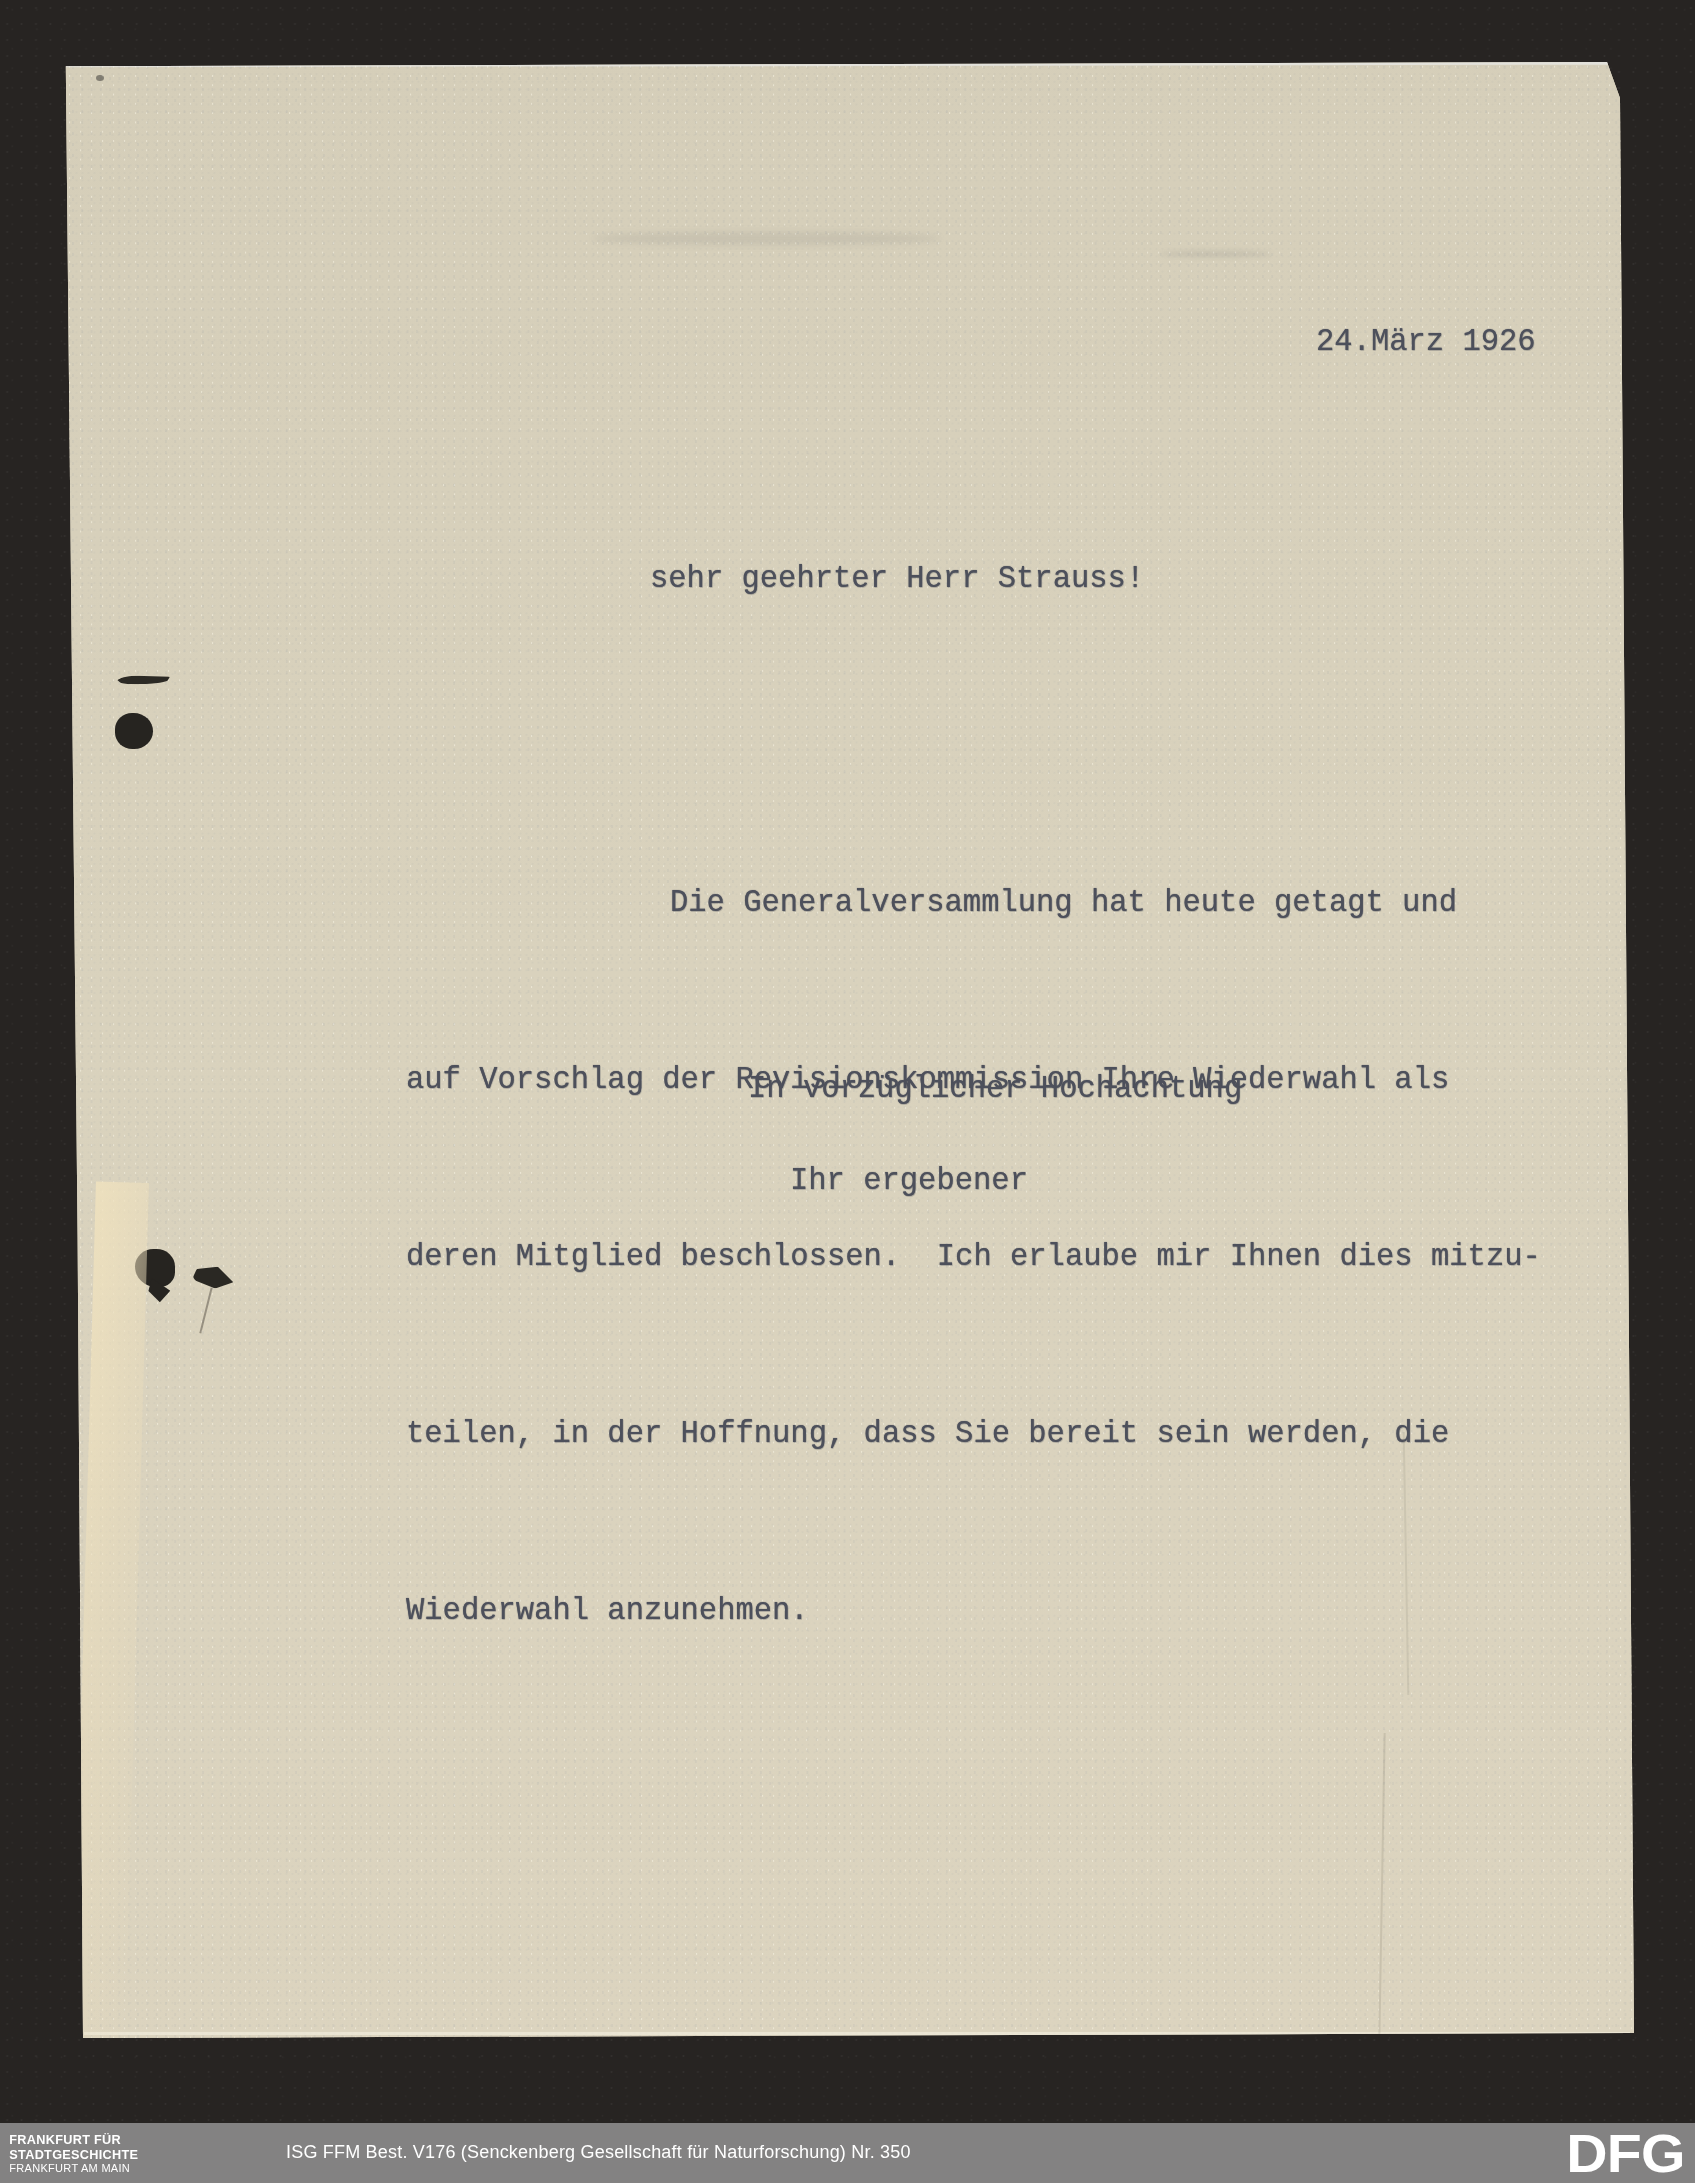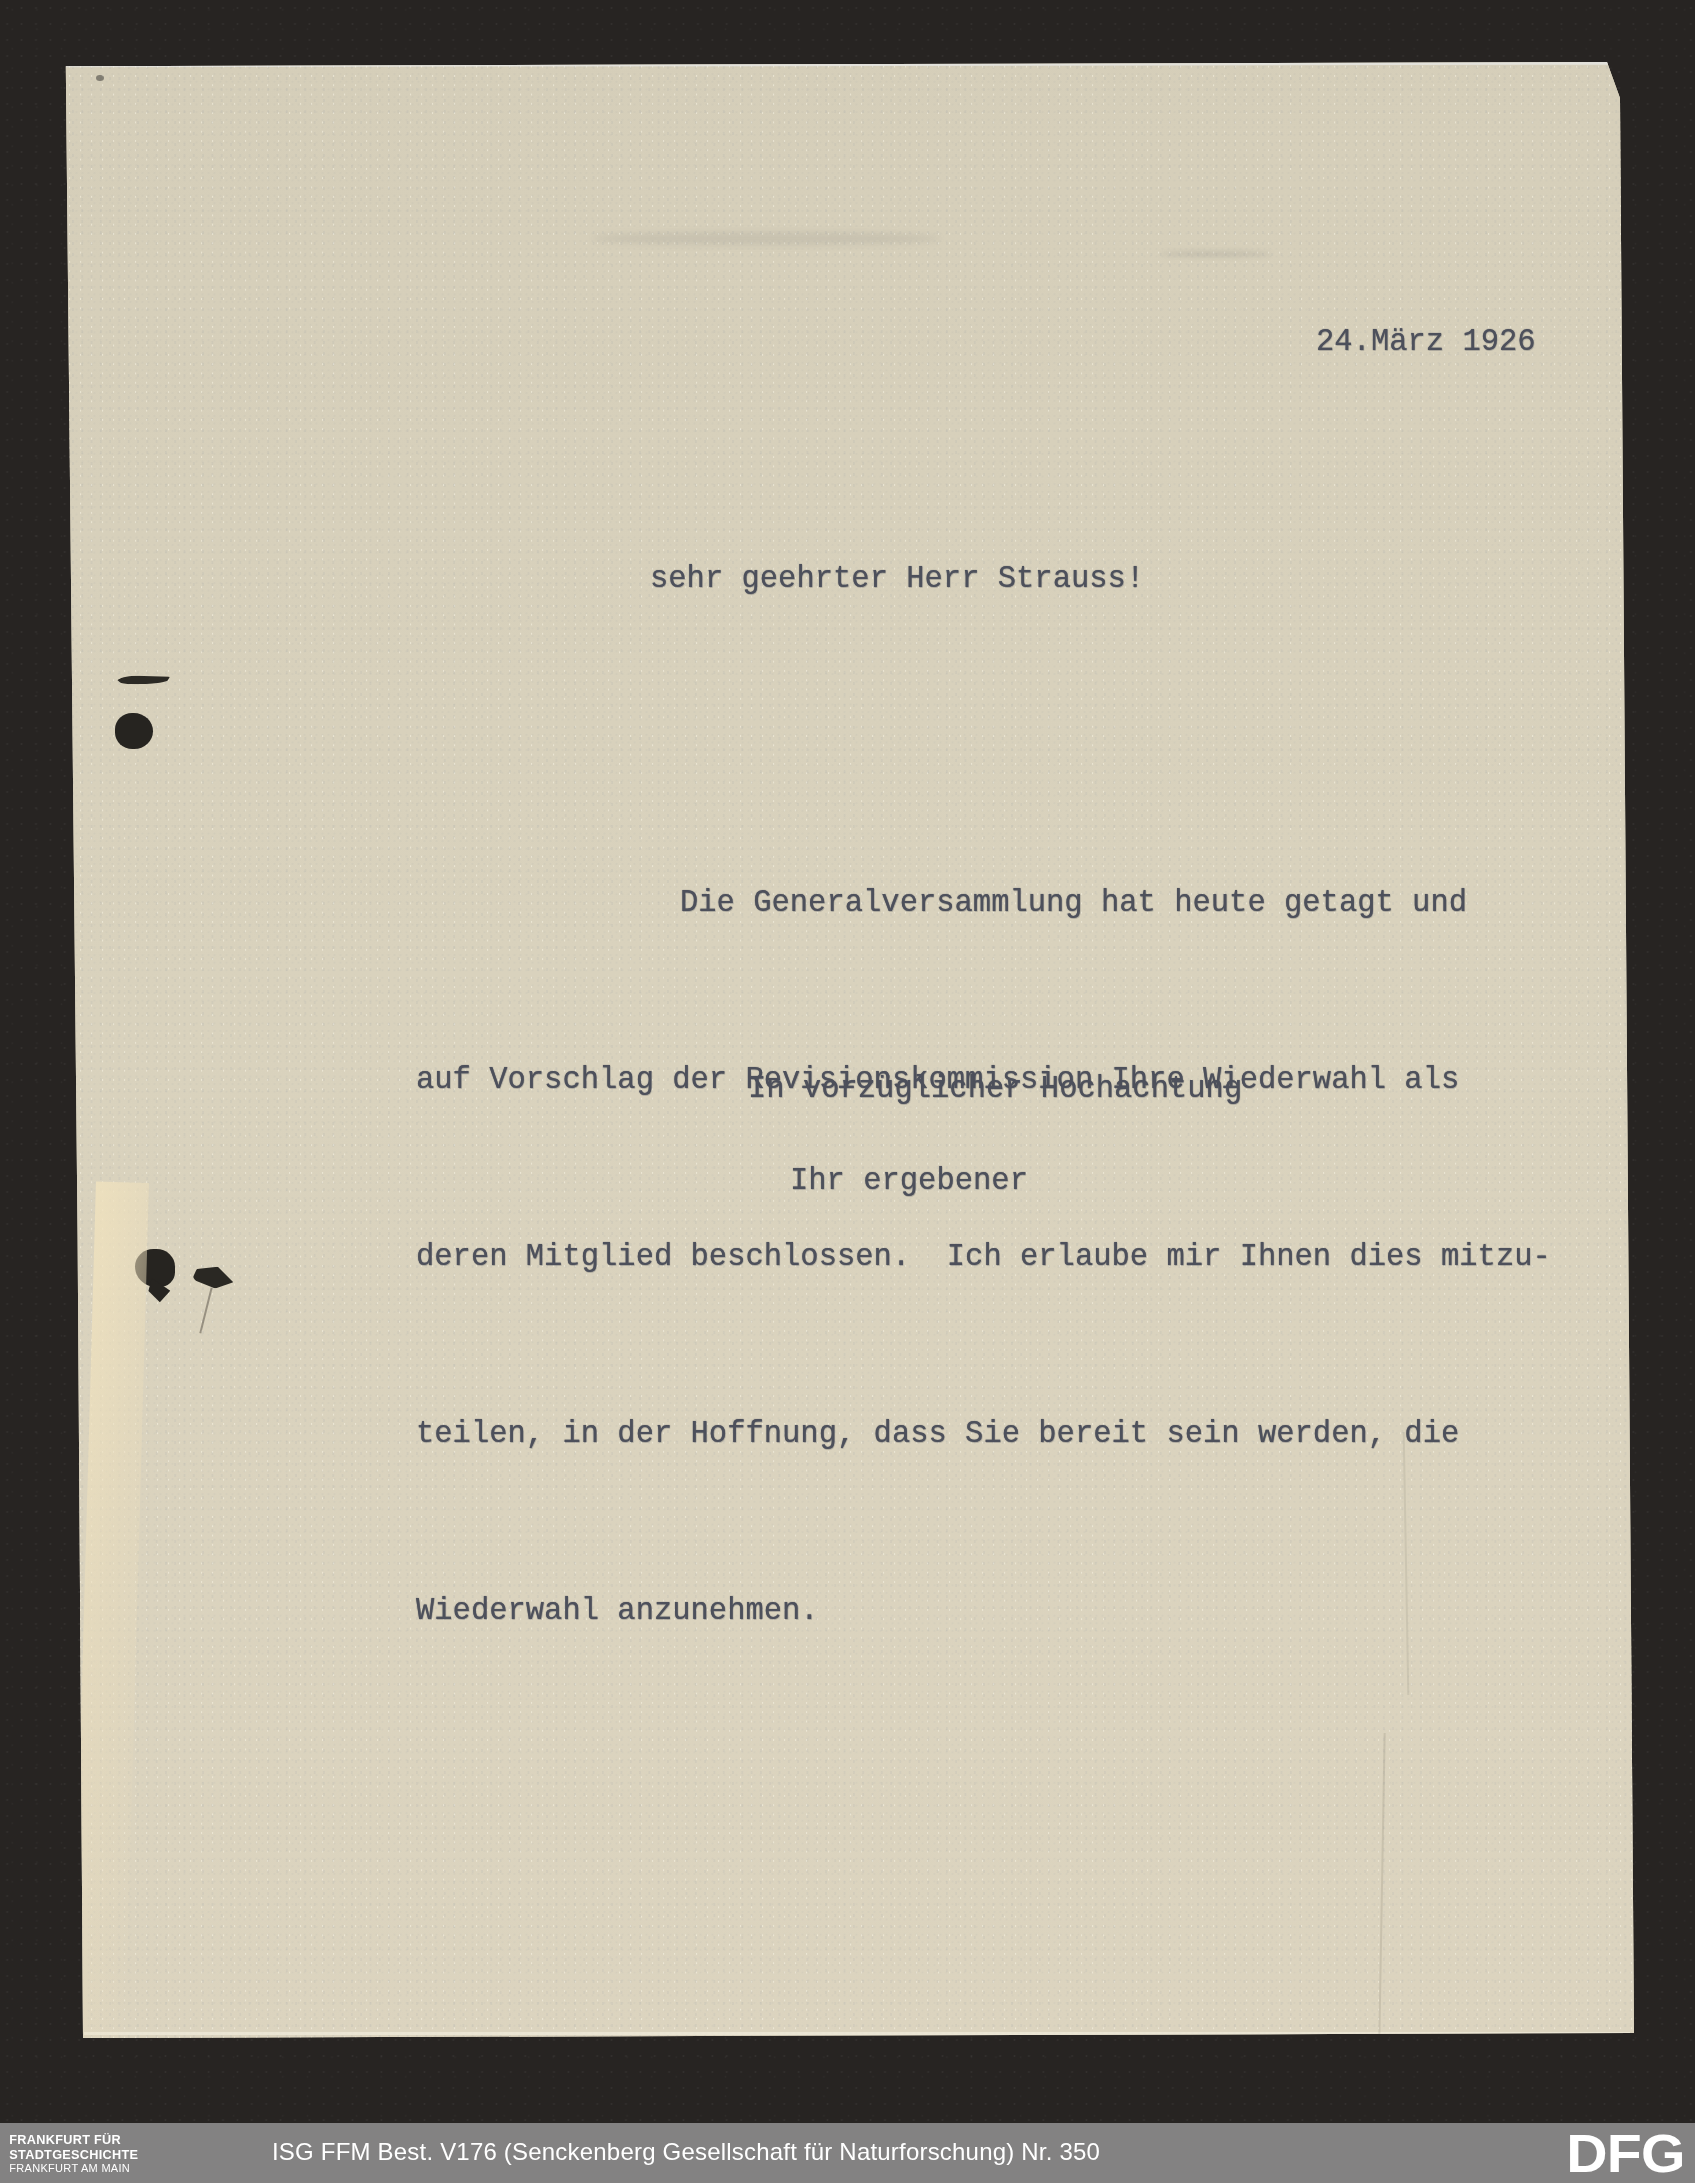--- a/index.html
+++ b/index.html
@@ -35,21 +35,21 @@
   .typed{
     position:absolute;
     font-family:"Liberation Mono", monospace;
     font-size:30.5px;line-height:37px;
     color:#4d505b;
     white-space:pre;
     text-shadow:0 0 1.1px rgba(77,80,91,0.85), 0.6px 0.6px 0 rgba(77,80,91,0.22);
   }
   .date-line{left:1257px;top:273px;}
   .salutation{left:591px;top:510px;}
-  .body-block{left:357px;top:705px;line-height:59px;}
+  .body-block{left:347px;top:705px;line-height:59px;}
   .body-line{white-space:pre;}
   .body-line.first{text-indent:264px;}
   .closing{left:689px;top:1020px;text-align:center;}
   .signature{left:731px;top:1112px;}
   
   .hole1{position:absolute;left:56px;top:662px;width:38px;height:36px;
     background:#262420;border-radius:47% 53% 52% 48%;}
   .slit1{position:absolute;left:58px;top:624px;width:53px;height:9.3px;
     background:#2c2a25;border-radius:60% 40% 50% 50%;transform:rotate(-2deg);
     clip-path:polygon(0 40%,18% 0,100% 28%,92% 100%,10% 95%);}
@@ -75,22 +75,22 @@
   .smudge-top2{position:absolute;left:1102px;top:200px;width:110px;height:6px;
     background:rgba(105,105,108,0.16);filter:blur(2.5px);border-radius:50%;}
   .speck-a{position:absolute;left:37px;top:24px;width:7.6px;height:6px;
     background:rgba(62,60,56,0.55);border-radius:50%;filter:blur(0.4px);}
   
   .footer{position:absolute;left:0;top:2123px;width:1695px;height:60px;
     background:#838282;color:#ffffff;}
   .isg-logo{position:absolute;left:9.3px;top:10.2px;line-height:1;}
   .isg-l1,.isg-l2{font-weight:bold;font-size:12.7px;letter-spacing:0.3px;line-height:14.4px;white-space:pre;}
   .isg-l3{font-size:11px;letter-spacing:0.3px;line-height:12px;white-space:pre;}
-  .footer-ref{position:absolute;left:272px;top:50%;transform:translateY(-52%);
-    font-size:24px;letter-spacing:0.2px;white-space:pre;}
+  .footer-ref{position:absolute;left:286px;top:50%;transform:translateY(-52%);
+    font-size:18px;letter-spacing:0.2px;white-space:pre;}
   .dfg-logo{position:absolute;right:10.2px;top:50%;transform:translateY(-50%) scaleX(1.06);
     transform-origin:right center;
     font-weight:bold;font-size:54px;letter-spacing:-0.8px;line-height:1;}
 </style>
 </head>
 <body>
 
 <div class="stage">
 
   <div class="paper">

